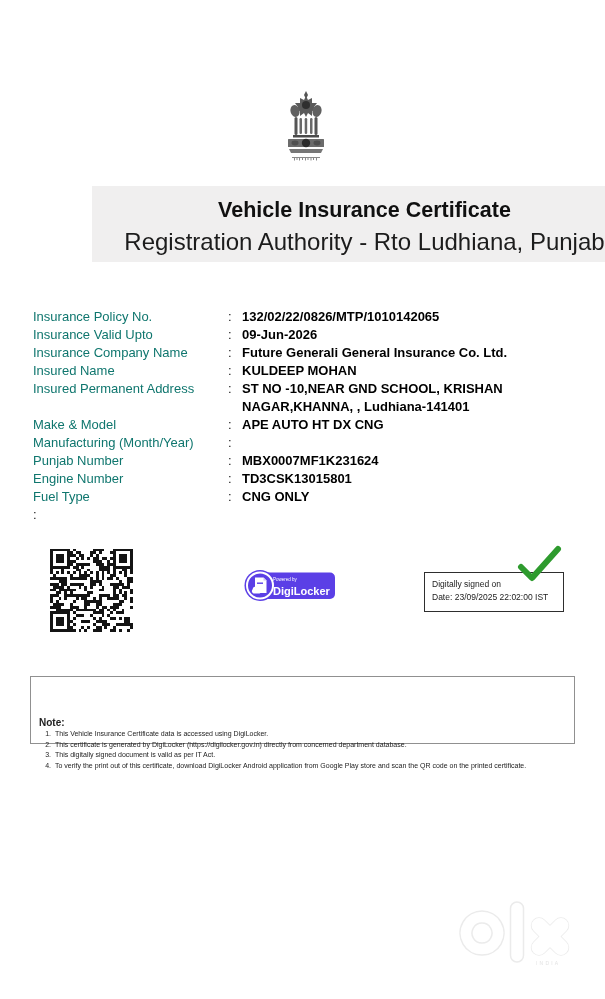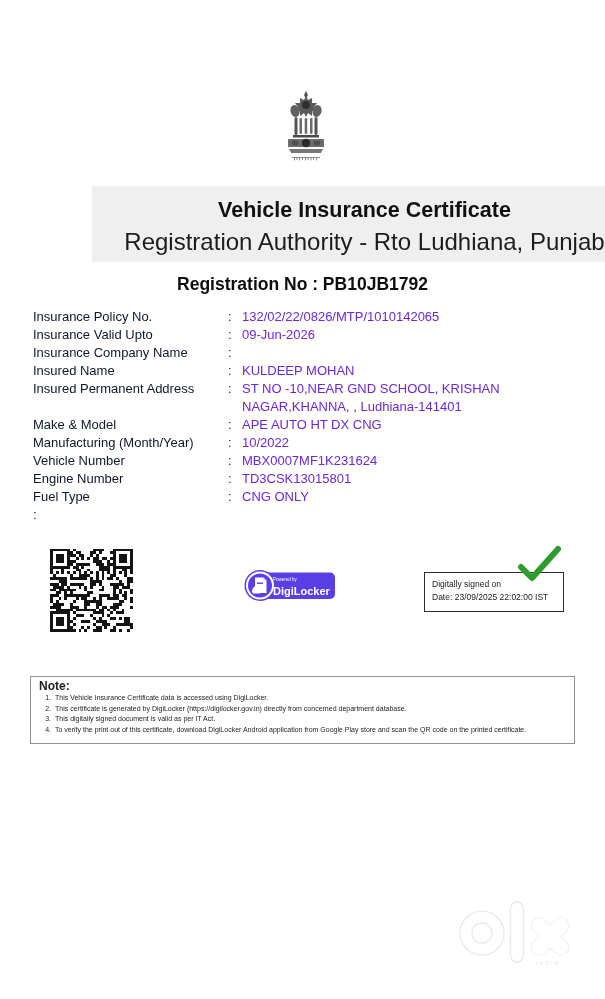--- a/index.html
+++ b/index.html
@@ -19,37 +19,37 @@
   .title-banner .subtitle{
     margin:5px 0 0 0;font-size:24px;font-weight:400;color:#1c1c1c;
   }
   .reg-heading{
     position:absolute;left:30px;top:274px;width:545px;text-align:center;
     font-size:17.5px;font-weight:bold;color:#0d0d0d;
   }
   .fields{position:absolute;left:33px;top:308px;width:542px;font-size:13px;}
   .field-row{display:grid;grid-template-columns:195px 14px 1fr;}
   .field-row > div{line-height:18px;}
-  .field-label{color:#0f172a;}
+  .field-label{color:#0f766e;}
   .field-colon{color:#202020;}
-  .field-value{color:#6d28d9;}
+  .field-value{color:#000000;font-weight:bold;}
   .qr{position:absolute;left:50px;top:548px;width:83px;height:84px;}
   .badge{position:absolute;left:243px;top:568px;width:93px;height:36px;}
   .sig-box{
     position:absolute;left:424px;top:572px;width:140px;height:40px;
     border:1.5px solid #2e2e2e;box-sizing:border-box;
     font-size:8.5px;color:#222;padding:5px 0 0 7px;line-height:13px;
   }
   .sig-check{position:absolute;left:516px;top:545px;width:46px;height:38px;}
   .note-box{
     position:absolute;left:30px;top:676px;width:545px;height:68px;
     border:1px solid #909090;box-sizing:border-box;
     padding:5px 8px;font-size:7px;color:#222;
   }
-  .note-heading{font-weight:bold;font-size:12px;line-height:9px;}
+  .note-heading{font-weight:bold;font-size:10px;line-height:9px;margin-top:36px;}
   .note-box ol{margin:2px 0 0 14px;padding:0;list-style:decimal;}
   .note-box li{line-height:10.6px;padding-left:2px;}
   .watermark{position:absolute;left:452px;top:896px;width:125px;height:72px;}
 </style>
 </head>
 <body>
 
 <div class="page">
 
   <div class="emblem" title="सत्यमेव जयते">
@@ -83,39 +83,39 @@
         <rect x="35" y="67" width="1" height="2.5"></rect>
       </g>
     </svg>
   </div>
 
   <div class="title-banner">
     <h1 class="title">Vehicle Insurance Certificate</h1>
     <h2 class="subtitle">Registration Authority - Rto Ludhiana, Punjab</h2>
   </div>
 
-  <div class="reg-heading">Registration No : PB10JB1792</div>
 
   <div class="fields">
 
       <div class="field-row">
         <div class="field-label">Insurance Policy No.</div>
         <div class="field-colon">:</div>
         <div class="field-value">132/02/22/0826/MTP/1010142065</div>
       </div>
 
       <div class="field-row">
         <div class="field-label">Insurance Valid Upto</div>
         <div class="field-colon">:</div>
         <div class="field-value">09-Jun-2026</div>
       </div>
 
       <div class="field-row">
         <div class="field-label">Insurance Company Name</div>
         <div class="field-colon">:</div>
+        <div class="field-value">Future Generali General Insurance Co. Ltd.</div>
       </div>
 
       <div class="field-row">
         <div class="field-label">Insured Name</div>
         <div class="field-colon">:</div>
         <div class="field-value">KULDEEP MOHAN</div>
       </div>
 
       <div class="field-row">
         <div class="field-label">Insured Permanent Address</div>
@@ -125,25 +125,24 @@
 
       <div class="field-row">
         <div class="field-label">Make &amp; Model</div>
         <div class="field-colon">:</div>
         <div class="field-value">APE AUTO HT DX CNG</div>
       </div>
 
       <div class="field-row">
         <div class="field-label">Manufacturing (Month/Year)</div>
         <div class="field-colon">:</div>
-        <div class="field-value">10/2022</div>
-      </div>
-
-      <div class="field-row">
-        <div class="field-label">Vehicle Number</div>
+      </div>
+
+      <div class="field-row">
+        <div class="field-label">Punjab Number</div>
         <div class="field-colon">:</div>
         <div class="field-value">MBX0007MF1K231624</div>
       </div>
 
       <div class="field-row">
         <div class="field-label">Engine Number</div>
         <div class="field-colon">:</div>
         <div class="field-value">TD3CSK13015801</div>
       </div>
 

